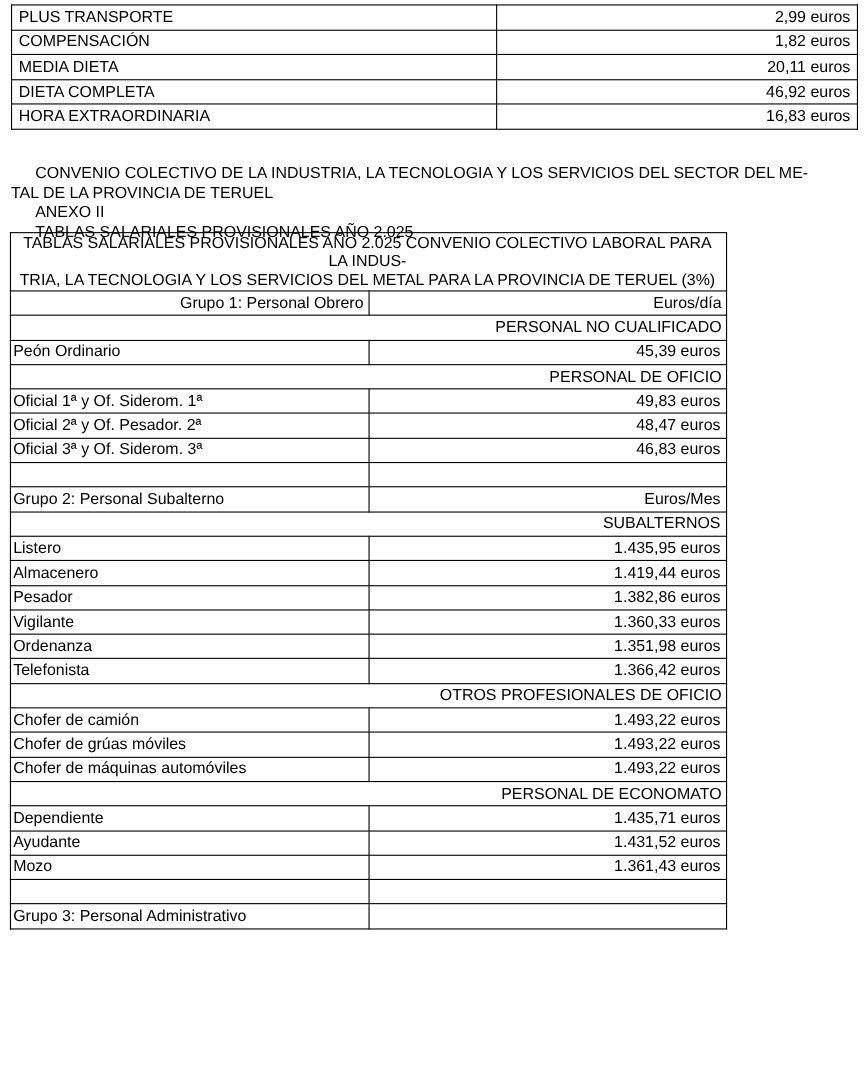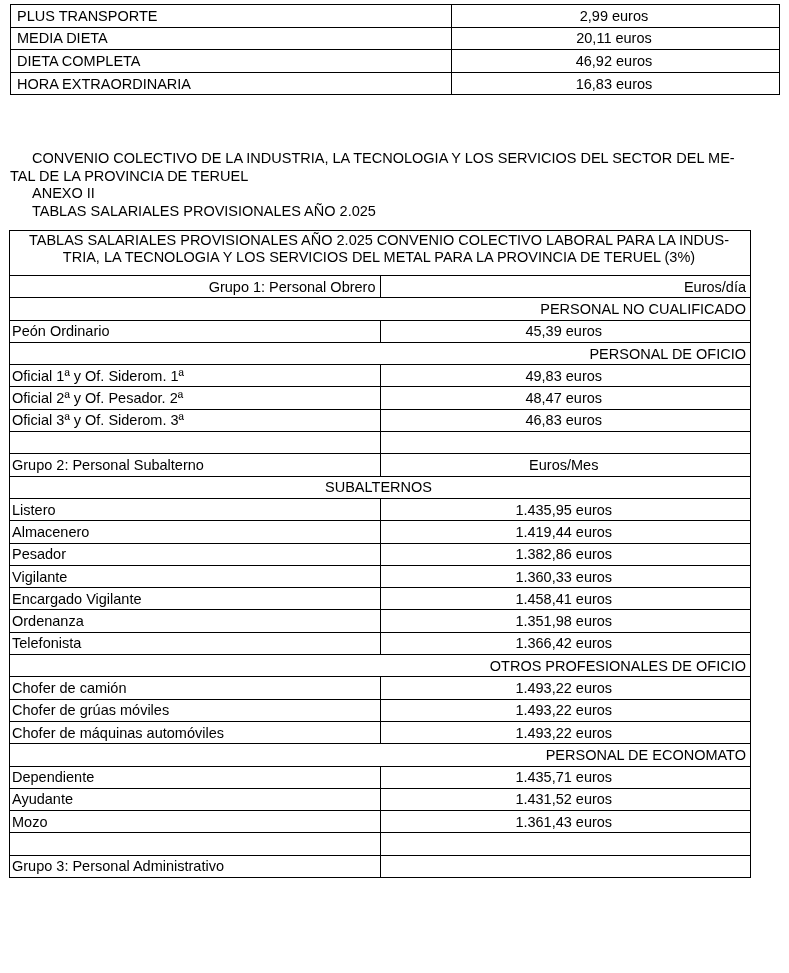--- a/index.html
+++ b/index.html
@@ -5,38 +5,42 @@
   html, body { margin: 0; padding: 0; background: #ffffff; }
   body {
     width: 789px; height: 973px; position: relative; overflow: hidden;
     font-family: "Liberation Sans", sans-serif; font-size: 14.5px; color: #000000;
   }
   table { border-collapse: collapse; position: absolute; table-layout: fixed; }
   td { border: 1.5px solid #000; padding: 0 4px 0 3px; white-space: nowrap; overflow: hidden; line-height: 20px; }
   .t1 { left: 10px; top: 4px; width: 770px; }
   .t1 td { height: 21.6px; }
   .t1 td.c1 { width: 430px; padding-left: 6px; }
-  .right { text-align: center; padding-right: 6px; }
+  .right { text-align: right; padding-right: 6px; }
   .center { text-align: right; }
   .heading { position: absolute; left: 10px; width: 772px; line-height: 17.5px; }
   .heading .ind { padding-left: 22px; }
-  .t2 { left: 9px; top: 230px; width: 742px; }
+  .t2 { left: 9px; top: 211px; width: 652px; }
   .t2 td { height: 21.3px; padding-left: 2px; }
   .t2 td.c1 { width: 356px; }
   .t2 td.title { height: 43px; text-align: center; line-height: 17px; vertical-align: top; padding-top: 1px; white-space: normal; }
   .t2 td.right { padding-right: 5px; }
 </style>
 </head>
 <body>
 
 <table class="t1">
   <tbody>
       <tr>
     <td class="c1">PLUS TRANSPORTE</td>
     <td class="right">2,99 euros</td>
+  </tr>
+  <tr>
+    <td class="c1">COMPENSACIÓN</td>
+    <td class="right">1,82 euros</td>
   </tr>
   <tr>
     <td class="c1">MEDIA DIETA</td>
     <td class="right">20,11 euros</td>
   </tr>
   <tr>
     <td class="c1">DIETA COMPLETA</td>
     <td class="right">46,92 euros</td>
   </tr>
   <tr>
@@ -108,24 +112,20 @@
   </tr>
   <tr>
     <td class="c1">Pesador</td>
     <td class="right">1.382,86  euros</td>
   </tr>
   <tr>
     <td class="c1">Vigilante</td>
     <td class="right">1.360,33  euros</td>
   </tr>
   <tr>
-    <td class="c1">Encargado Vigilante</td>
-    <td class="right">1.458,41  euros</td>
-  </tr>
-  <tr>
     <td class="c1">Ordenanza</td>
     <td class="right">1.351,98  euros</td>
   </tr>
   <tr>
     <td class="c1">Telefonista</td>
     <td class="right">1.366,42  euros</td>
   </tr>
   <tr>
     <td colspan="2" class="center">OTROS PROFESIONALES DE OFICIO</td>
   </tr>

